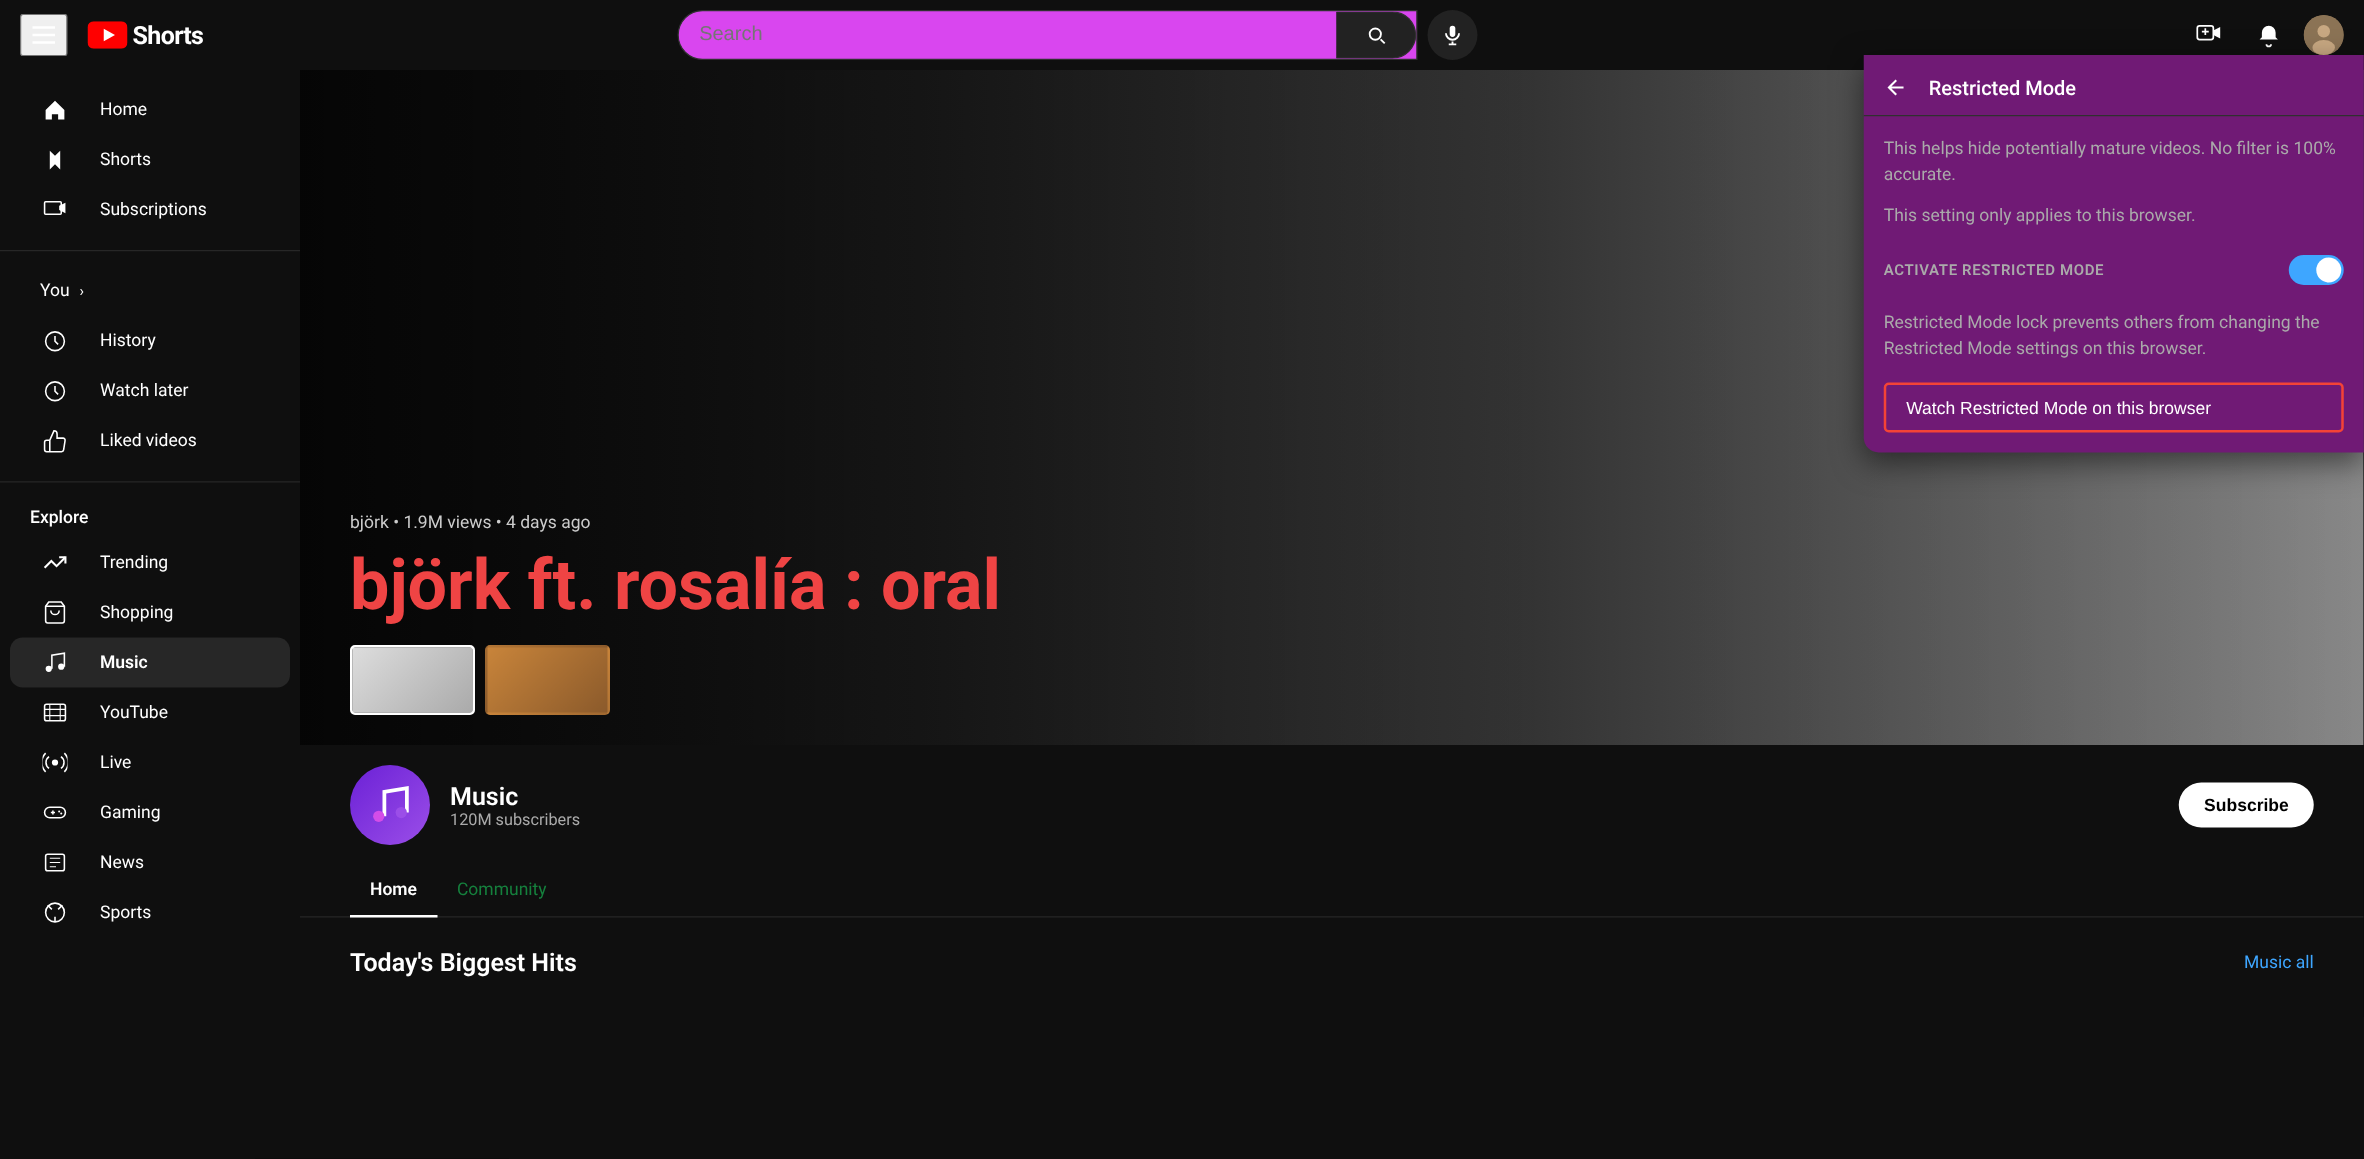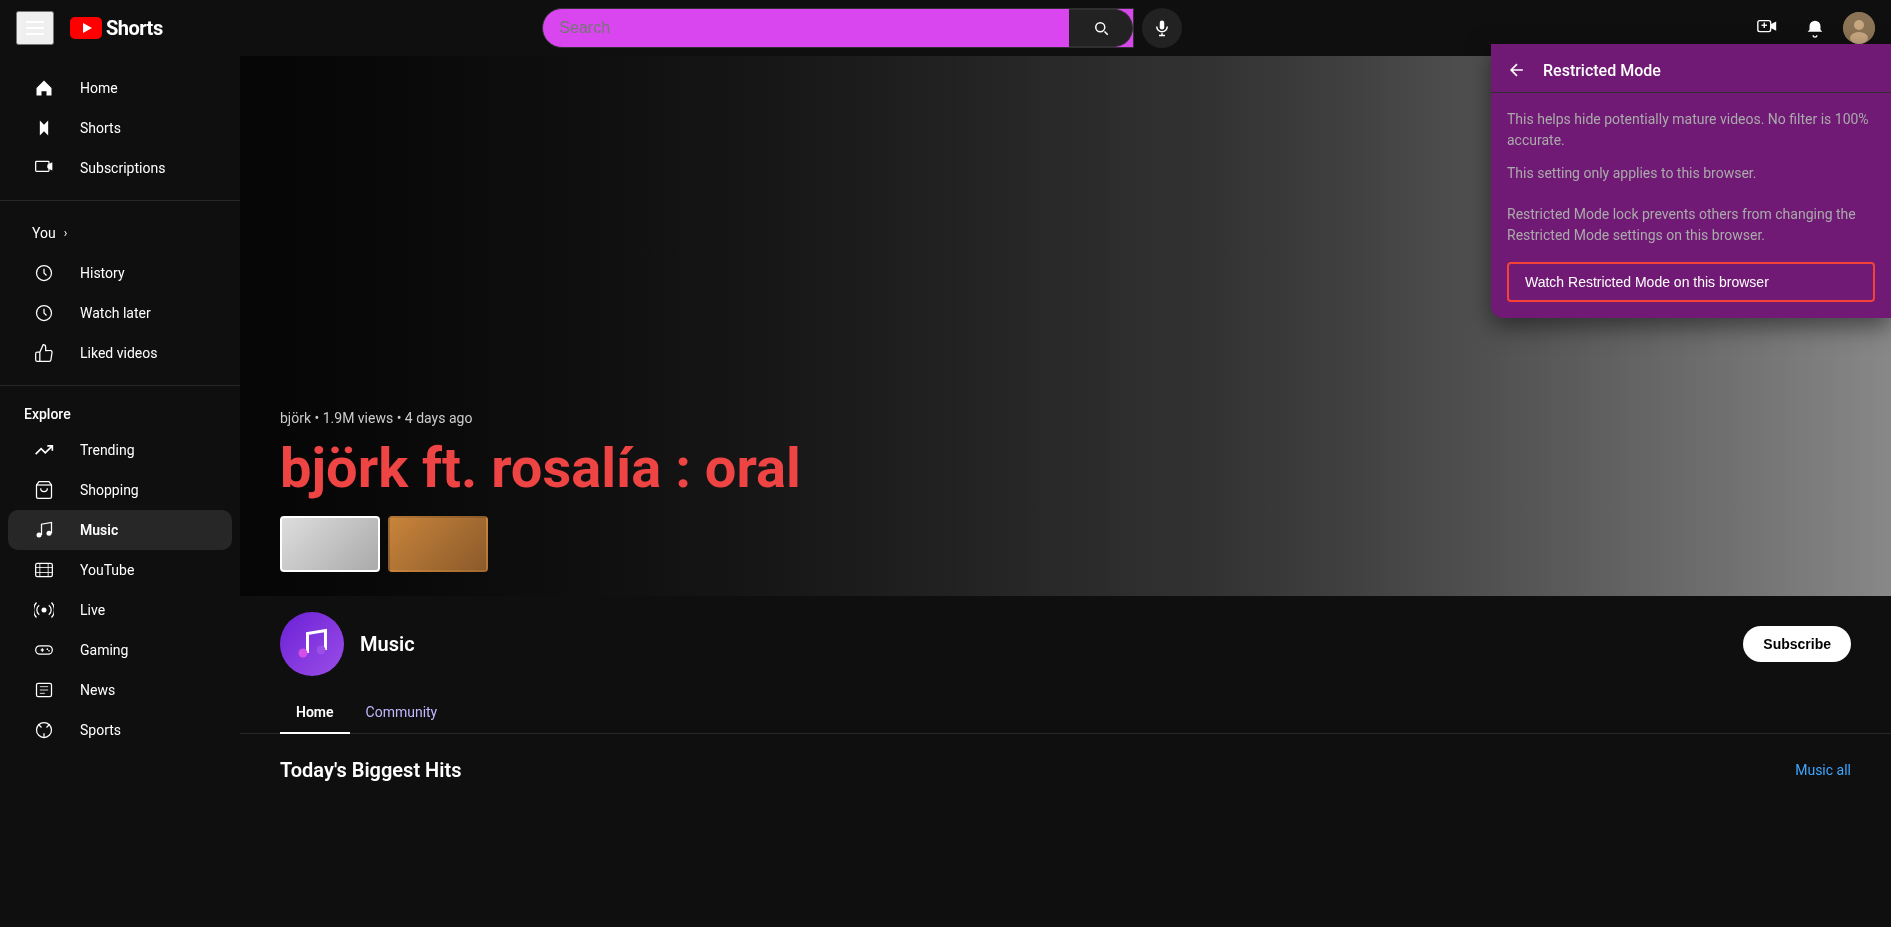--- a/index.html
+++ b/index.html
@@ -327,21 +327,21 @@
     .channel-tabs {
       display: flex;
       gap: 0;
       padding: 0 40px;
       border-bottom: 1px solid #272727;
       background: #0f0f0f;
     }
     .channel-tab {
       padding: 12px 16px;
       font-size: 14px;
-      color: #c4b5fd;
+      color: #15803d;
       cursor: pointer;
       border-bottom: 2px solid transparent;
       margin-bottom: -1px;
     }
     .channel-tab.active {
       color: #fff;
       border-bottom-color: #fff;
       font-weight: 600;
     }
 
@@ -698,20 +698,21 @@
     <div class="channel-section">
       <div class="channel-avatar">
         <svg width="36" height="36" viewBox="0 0 24 24">
           <path d="M9 18V5l12-2v13" stroke="white" stroke-width="2" fill="none"></path>
           <circle cx="6" cy="18" r="3" fill="#d44de8"></circle>
           <circle cx="18" cy="16" r="3" fill="#9b4ee8"></circle>
         </svg>
       </div>
       <div class="channel-info">
         <div class="channel-name">Music</div>
+        <div class="channel-subs">120M subscribers</div>
       </div>
       <button class="subscribe-btn">Subscribe</button>
     </div>
 
     <div class="channel-tabs">
       <div class="channel-tab active">Home</div>
       <div class="channel-tab">Community</div>
     </div>
 
     <div class="section">
@@ -729,16 +730,22 @@
     <button class="back-btn">
       <svg width="20" height="20" viewBox="0 0 24 24" fill="white">
         <path d="M19 12H5M12 5l-7 7 7 7" stroke="white" stroke-width="2" fill="none"></path>
       </svg>
     </button>
     <span class="restricted-title">Restricted Mode</span>
   </div>
   <div class="restricted-body">
     <p class="restricted-desc">This helps hide potentially mature videos. No filter is 100% accurate.</p>
     <p class="restricted-desc2">This setting only applies to this browser.</p>
+    <div class="activate-row">
+      <span class="activate-label">ACTIVATE RESTRICTED MODE</span>
+      <div class="toggle">
+        <div class="toggle-knob"></div>
+      </div>
+    </div>
     <p class="lock-desc">Restricted Mode lock prevents others from changing the Restricted Mode settings on this browser.</p>
     <button class="lock-btn">Watch Restricted Mode on this browser</button>
   </div>
 </div>
 
 </body></html>

